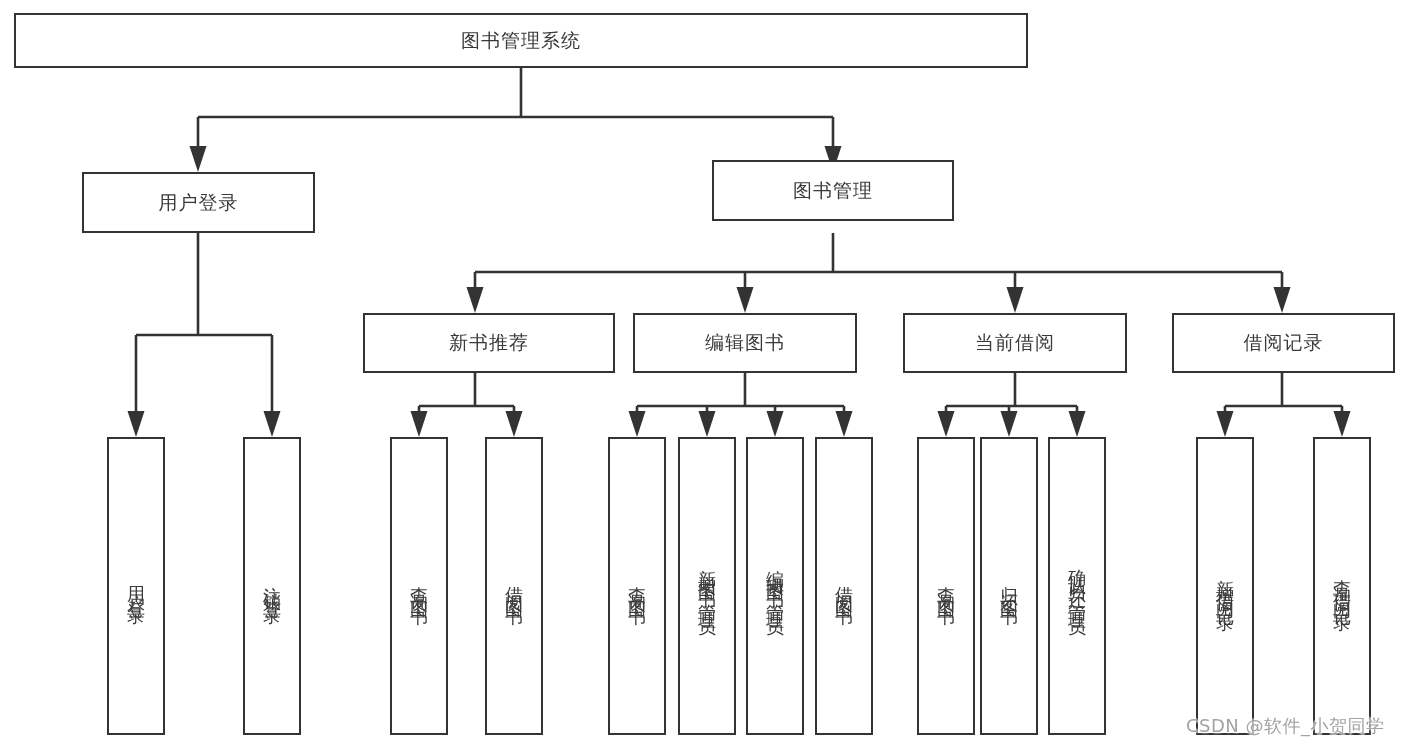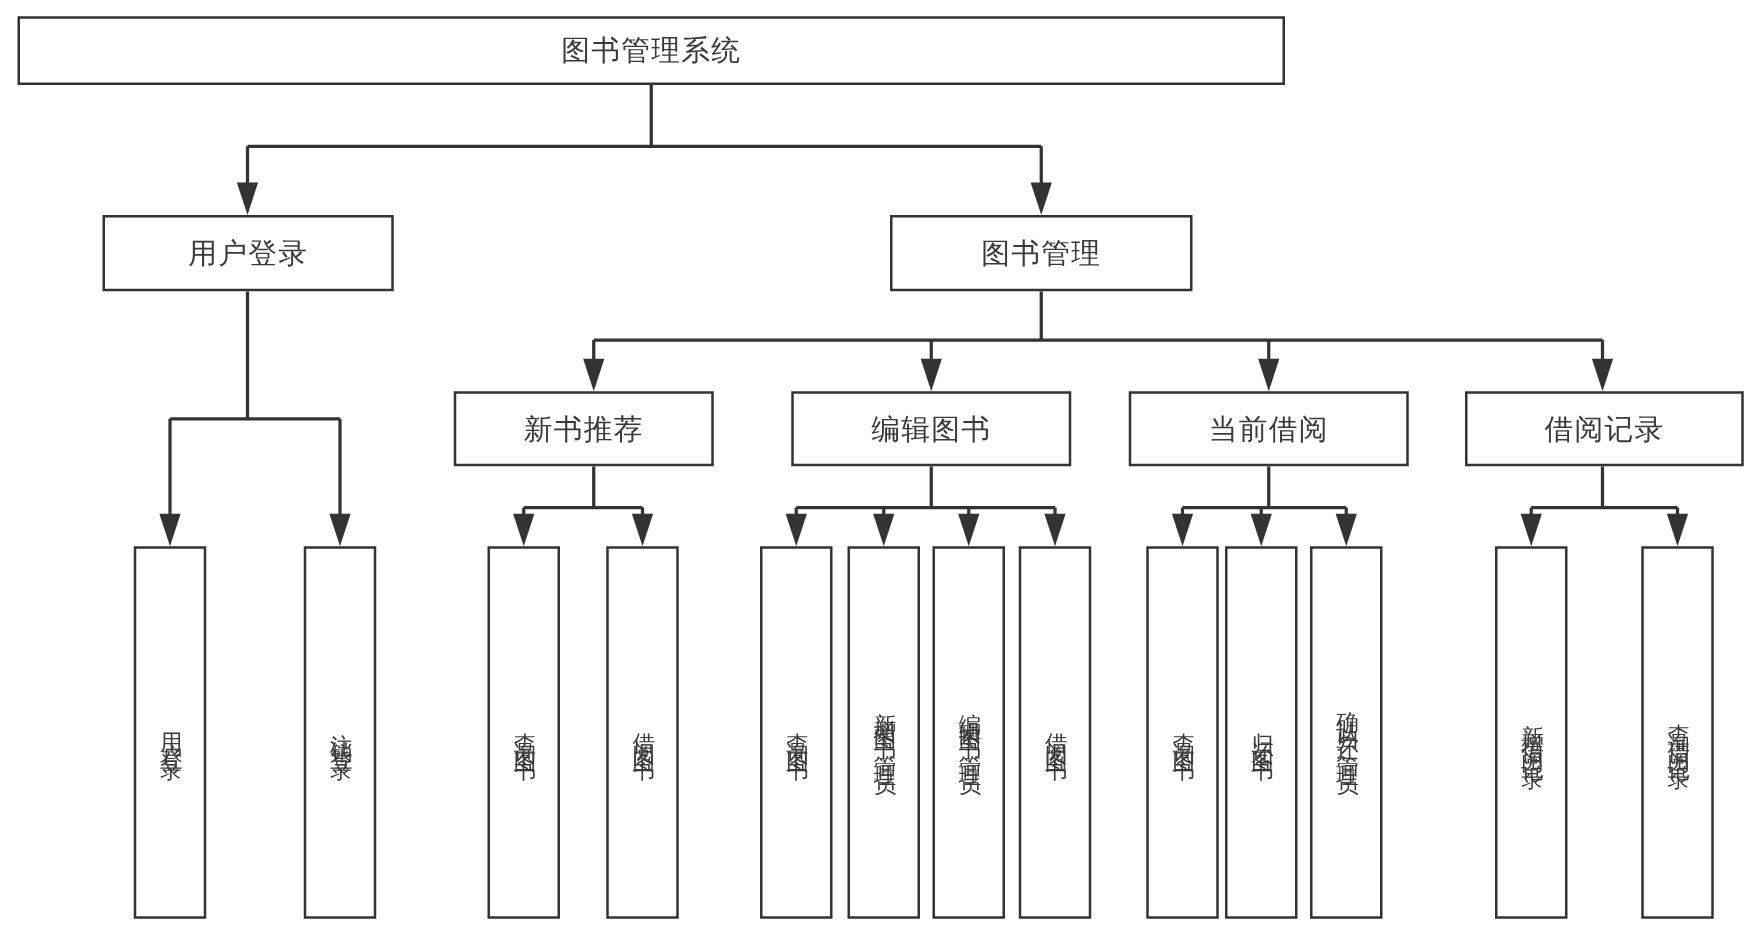--- a/index.html
+++ b/index.html
@@ -15,21 +15,21 @@
   #canvas{
     position:relative;width:1405px;height:747px;background:var(--page-bg);overflow:hidden;
   }
   #wires{position:absolute;left:0;top:0;width:1405px;height:747px;z-index:1;pointer-events:none;}
   #wires .ln{stroke:var(--line-color);stroke-width:2.6;fill:none;}
   #wires .ar{fill:var(--line-color);stroke:none;}
   .hbox{
     position:absolute;z-index:2;background:var(--box-bg);
     border:2.6px solid var(--line-color);
     display:flex;align-items:center;justify-content:center;
-    font-size:23px;letter-spacing:1px;color:var(--text-color);white-space:nowrap;text-align:right;
+    font-size:19px;letter-spacing:1px;color:var(--text-color);white-space:nowrap;text-align:right;
   }
   .vbox{
     position:absolute;z-index:2;background:var(--box-bg);
     border:2.6px solid var(--line-color);
     width:58px;height:298px;top:437px;
     display:flex;align-items:center;justify-content:center;
     writing-mode:vertical-rl;
     font-size:18px;letter-spacing:7px;line-height:1;color:var(--text-color);white-space:nowrap;
   }
   .watermark{
@@ -69,23 +69,23 @@
     <polygon class="ar" points="937.5,411 954.5,411 946,437"></polygon>
     <polygon class="ar" points="1000.5,411 1017.5,411 1009,437"></polygon>
     <polygon class="ar" points="1068.5,411 1085.5,411 1077,437"></polygon>
     <polygon class="ar" points="1216.5,411 1233.5,411 1225,437"></polygon>
     <polygon class="ar" points="1333.5,411 1350.5,411 1342,437"></polygon>
   </svg>
 
   <div class="hbox" style="left:14px;top:13px;width:1014px;height:55px;">图书管理系统</div>
 
   <div class="hbox" style="left:82px;top:172px;width:233px;height:61px;">用户登录</div>
-  <div class="hbox" style="left:712px;top:172px;width:242px;height:61px;">图书管理</div>
+  <div class="hbox" style="left:712px;top:160px;width:242px;height:61px;">图书管理</div>
 
-  <div class="hbox" style="left:363px;top:313px;width:208px;height:60px;">新书推荐</div>
+  <div class="hbox" style="left:363px;top:313px;width:252px;height:60px;">新书推荐</div>
   <div class="hbox" style="left:633px;top:313px;width:224px;height:60px;">编辑图书</div>
   <div class="hbox" style="left:903px;top:313px;width:224px;height:60px;">当前借阅</div>
   <div class="hbox" style="left:1172px;top:313px;width:223px;height:60px;">借阅记录</div>
 
   <div class="vbox" style="left:107px;">用户登录</div>
   <div class="vbox" style="left:243px;">注销登录</div>
 
   <div class="vbox" style="left:390px;">查询图书</div>
   <div class="vbox" style="left:485px;">借阅图书</div>
 
@@ -94,14 +94,15 @@
   <div class="vbox" style="left:746px;">编辑图书（管理员）</div>
   <div class="vbox" style="left:815px;">借阅图书</div>
 
   <div class="vbox" style="left:917px;">查询图书</div>
   <div class="vbox" style="left:980px;">归还图书</div>
   <div class="vbox" style="left:1048px;">确认归还（管理员）</div>
 
   <div class="vbox" style="left:1196px;">新增借阅记录</div>
   <div class="vbox" style="left:1313px;">查询借阅记录</div>
 
+  <div class="watermark">CSDN @软件_小贺同学</div>
 
 </div>
 
 </body></html>

